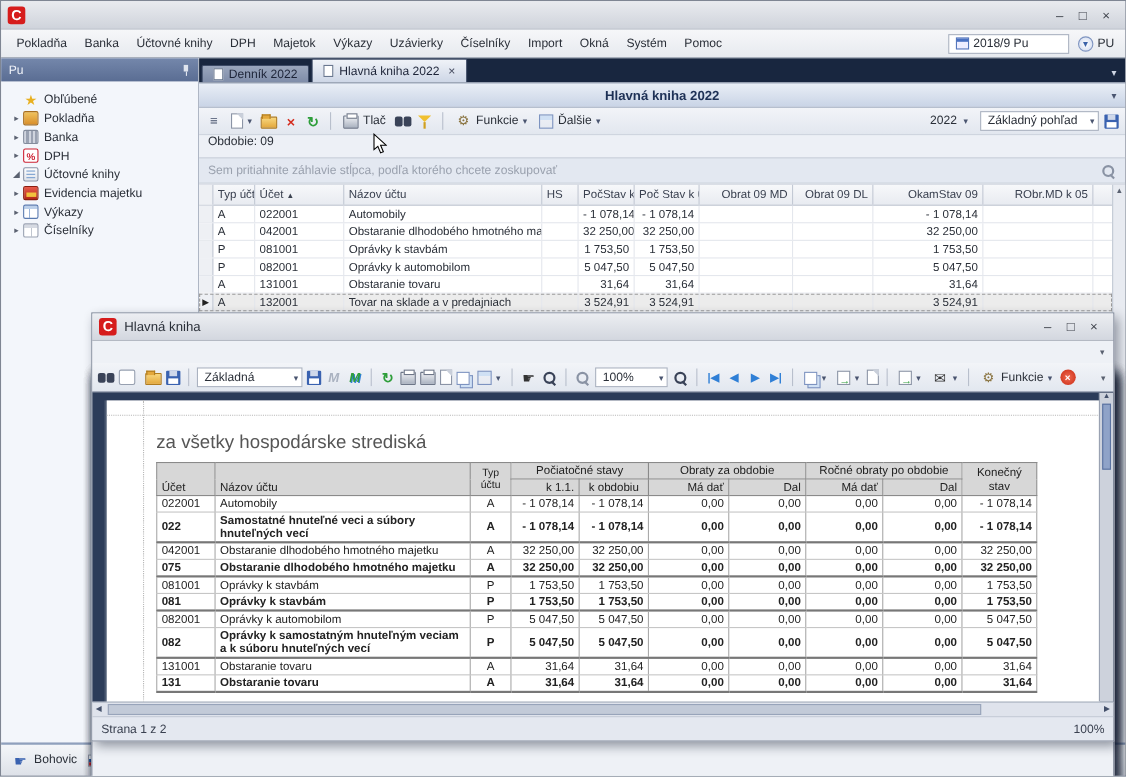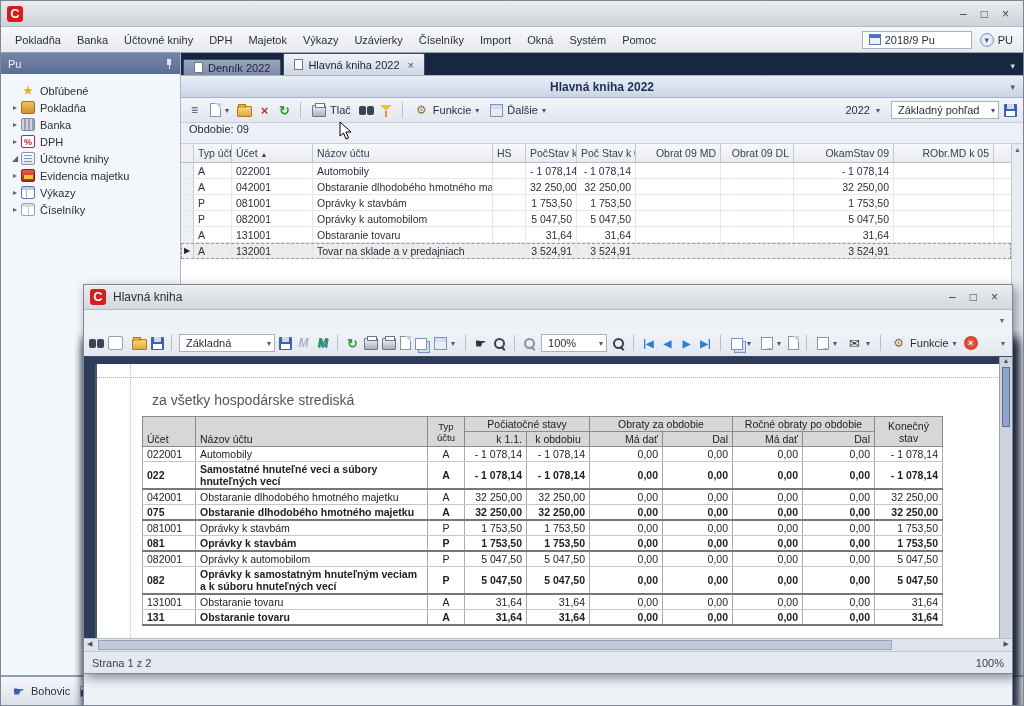--- a/index.html
+++ b/index.html
@@ -198,21 +198,21 @@
     display:flex; align-items:center; gap:4px; padding:0 5px; }
   .c-toolbar .tdd { margin-left:auto; color:#5a6170; font-size:8px; padding-right:2px; }
 
   .preview { flex:1; position:relative; background:#2c3c59; overflow:hidden; }
   .page { position:absolute; left:13px; top:7px; width:903px; height:400px; background:#fff;
     box-shadow:-2px 0 0 rgba(255,255,255,.15); }
   .page .m-v { position:absolute; left:33px; top:0; bottom:0; border-left:1px dotted #b8b8b8; }
   .page .m-h { position:absolute; left:0; right:0; top:13px; border-top:1px dotted #b8b8b8; }
   .pg-content { position:absolute; left:45px; top:24px; right:18px; }
   .r-title { font-weight:bold; font-size:15px; color:#111; }
-  .r-sub { color:#555; font-size:14px; margin:4px 10px 8px; }
+  .r-sub { color:#555; font-size:17px; margin:4px 0 8px; }
   table.report { border-collapse:collapse; table-layout:fixed; width:800px; font-size:10.5px; color:#222; }
   .report th, .report td { padding:1px 4px; overflow:hidden; }
   .report thead th { background:#d7d7d7; border:1px solid #8a8a8a; font-weight:normal; color:#222; }
   .report thead .grp { text-align:center; }
   .report td { border-left:1px solid #aaa; border-right:1px solid #aaa; border-bottom:1px solid #c6c6c6; }
   .report td.noline { border-left:none; }
   .report tr.bold td { font-weight:bold; border-bottom:2px solid #777; }
   .report td.num { text-align:right; } .report td.ctr { text-align:center; }
   .pv-vscroll { position:absolute; right:0; top:0; bottom:0; width:13px; background:#cdd2dc;
     border-left:1px solid #9aa2b2; font-size:7px; color:#44506a; text-align:center; }
@@ -397,20 +397,24 @@
         <span>Základný pohľad</span>
           <span class="dd">▾</span>
       </span>
       <span class="i i-save"></span>
     </div>
 
     <div class="obdobie-row">
       <span>Obdobie: 09</span>
     </div>
 
+    <div class="group-panel">
+      <span class="hint">Sem pritiahnite záhlavie stĺpca, podľa ktorého chcete zoskupovať</span>
+      <span class="gp-search i i-zoom i-zoomgray"></span>
+    </div>
 
     <div class="grid">
       <div class="grid-inner" id="grid-box">
           <div class="grow hdr">
             <div class="gsel"></div>
             <div class="gcell" style="width: 38px; flex: 0 0 auto;">Typ účtu</div>
             <div class="gcell" style="width: 81px; flex: 0 0 auto;">Účet <span style="font-size: 7px;">▲</span></div>
             <div class="gcell" style="width: 180px; flex: 0 0 auto;">Názov účtu</div>
             <div class="gcell" style="width: 33px; flex: 0 0 auto;">HS</div>
             <div class="gcell" style="width: 51px; flex: 0 0 auto; text-align: right;">PočStav k..</div>

